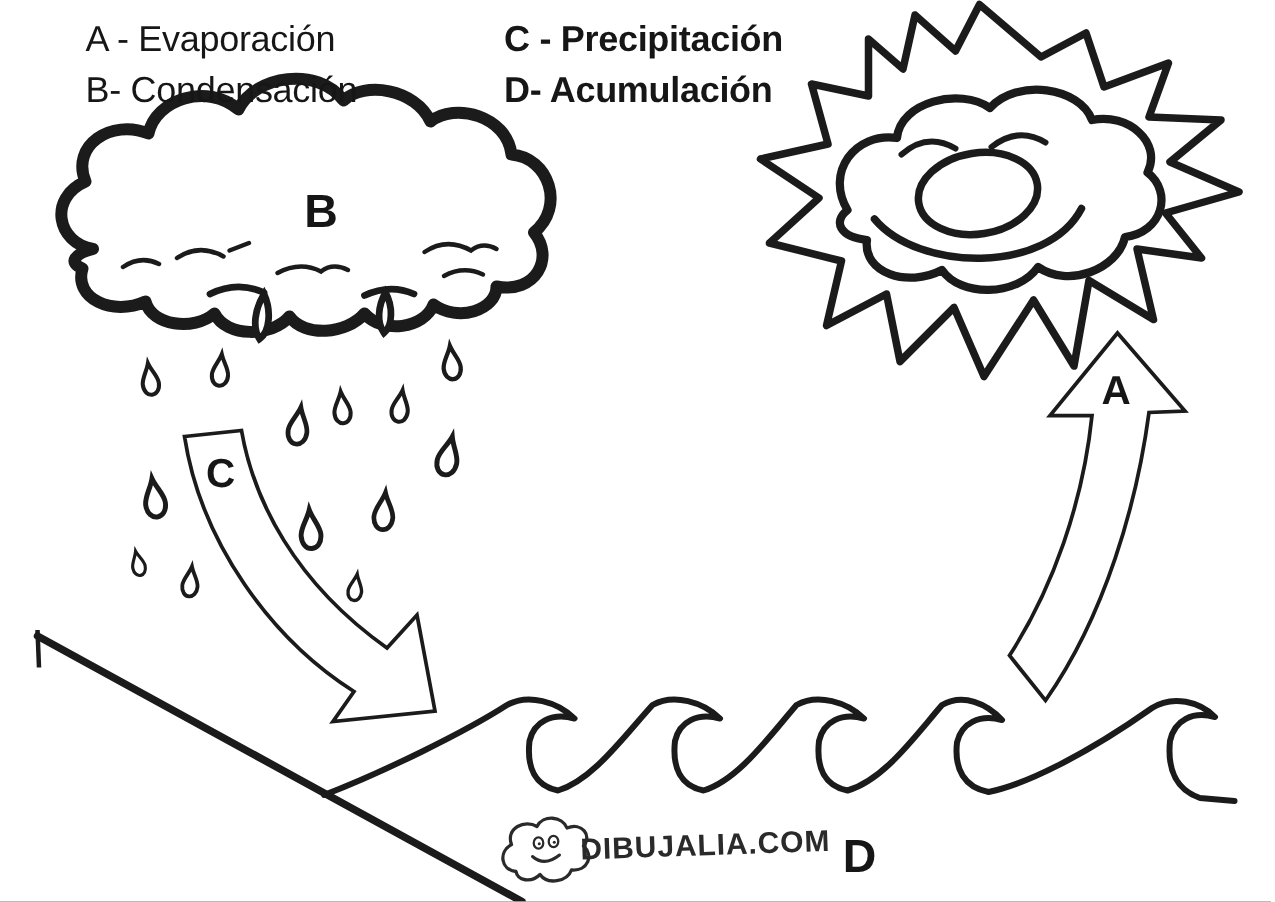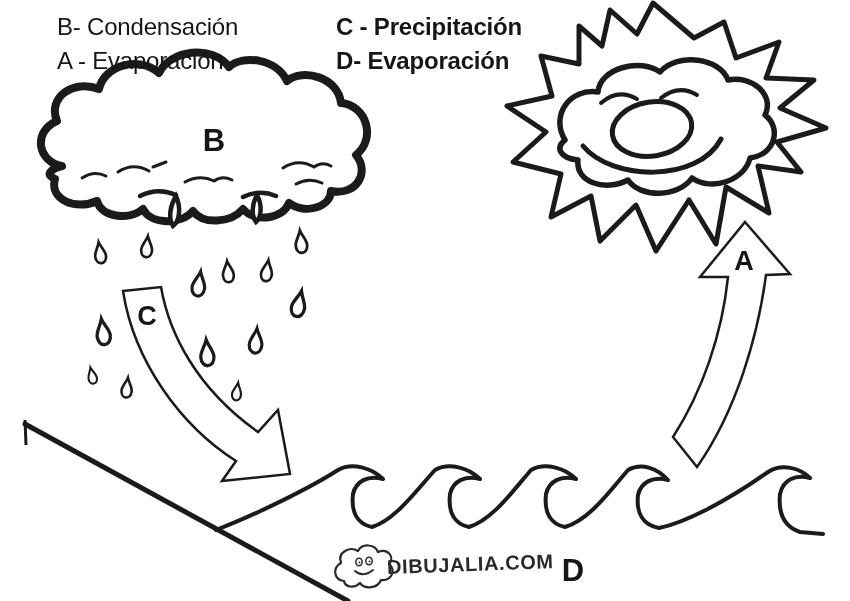--- a/index.html
+++ b/index.html
@@ -113,26 +113,26 @@
            C 354,589 345,587 344,581 Z"></path>
       <ellipse cx="359" cy="562" rx="3.2" ry="3.8" stroke-width="1.5"></ellipse>
       <ellipse cx="369" cy="561" rx="3.2" ry="3.8" stroke-width="1.5"></ellipse>
       <circle cx="359.5" cy="562.5" r="1" fill="#2a2a2a" stroke="none"></circle>
       <circle cx="369.5" cy="561.5" r="1" fill="#2a2a2a" stroke="none"></circle>
       <path fill="none" stroke-width="2" stroke-linecap="round" d="M 355,571 Q 363,578 373,570"></path>
     </g>
   </svg>
 
   <div class="legend-col c1">
+    <div>A - Evaporación</div>
     <div>B- Condensación</div>
-    <div>A - Evaporación</div>
   </div>
   <div class="legend-col c2">
     <div>C - Precipitación</div>
-    <div>D- Evaporación</div>
+    <div>D- Acumulación</div>
   </div>
 
   <div class="big-letter" id="label-b">B</div>
   <div class="big-letter" id="label-c">C</div>
   <div class="big-letter" id="label-a">A</div>
   <div class="big-letter" id="label-d">D</div>
 
   <div class="watermark-text">DIBUJALIA.COM</div>
 
 </div>

